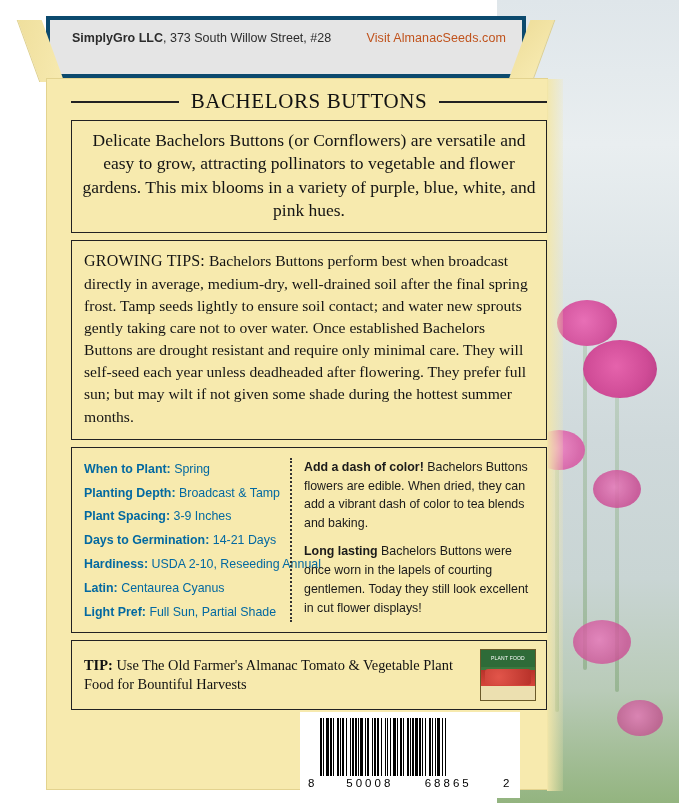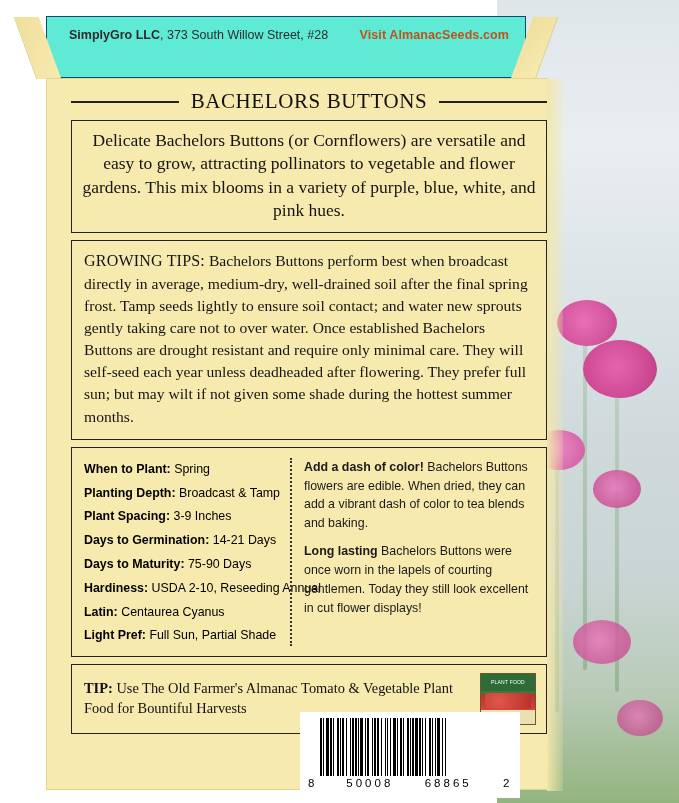--- a/index.html
+++ b/index.html
@@ -51,22 +51,22 @@
   .s2 { left: 118px; top: 392px; height: 300px; }
   .s3 { left: 58px; top: 462px; height: 250px; }
 
   
   .flap {
     position: absolute;
     left: 46px;
     top: 16px;
     width: 480px;
     height: 62px;
-    background: #5eead4;
-    border: 1px solid #0c4a6e;
+    background: #e5e5e5;
+    border: 4px solid #0c4a6e;
     box-sizing: border-box;
   }
   .flap::before, .flap::after {
     content: "";
     position: absolute;
     top: 0;
     width: 0; height: 0;
   }
   .flap-left, .flap-right {
     position: absolute;
@@ -89,21 +89,21 @@
     align-items: baseline;
     font-size: 12.5px;
     color: #2c2c2c;
     line-height: 1.55;
   }
   .flap-row .left { white-space: nowrap; }
   .flap-row .right { white-space: nowrap; }
   .company-name { font-weight: bold; }
   .visit-link {
     color: #c0531d;
-    font-weight: bold;
+    font-weight: normal;
     letter-spacing: .1px;
   }
   .guarantee { color: #1d1d1d; font-size: 13px; }
 
   
   .packet-body {
     position: absolute;
     left: 46px;
     top: 78px;
     width: 502px;
@@ -191,21 +191,21 @@
   }
   .col-right {
     flex: 1;
     padding: 10px 10px 8px 12px;
     box-sizing: border-box;
   }
   .spec-row {
     font-family: "Liberation Sans", sans-serif;
     font-size: 12.4px;
     line-height: 1.92;
-    color: #000000;
+    color: #0369a1;
     white-space: nowrap;
   }
   .spec-row b { font-weight: bold; }
   .tidbit {
     font-family: "Liberation Sans", sans-serif;
     font-size: 12.4px;
     line-height: 1.52;
     color: #1a1a1a;
   }
   .tidbit + .tidbit { margin-top: 9px; }
@@ -330,21 +330,20 @@
       <div class="box growing">
         <span class="label">GROWING TIPS:</span><span> Bachelors Buttons perform best when broadcast directly in average, medium-dry, well-drained soil after the final spring frost. Tamp seeds lightly to ensure soil contact; and water new sprouts gently taking care not to over water. Once established Bachelors Buttons are drought resistant and require only minimal care. They will self-seed each year unless deadheaded after flowering. They prefer full sun; but may wilt if not given some shade during the hottest summer months.</span>
       </div>
 
       <div class="box two-col">
         <div class="col-left">
           <div class="spec-row"><b>When to Plant:</b><span> Spring</span></div>
           <div class="spec-row"><b>Planting Depth:</b><span> Broadcast &amp; Tamp</span></div>
           <div class="spec-row"><b>Plant Spacing:</b><span> 3-9 Inches</span></div>
           <div class="spec-row"><b>Days to Germination:</b><span> 14-21 Days</span></div>
-          <div class="spec-row"><b>Days to Maturity:</b><span> 75-90 Days</span></div>
           <div class="spec-row"><b>Hardiness:</b><span> USDA 2-10, Reseeding Annual</span></div>
           <div class="spec-row"><b>Latin:</b><span> Centaurea Cyanus</span></div>
           <div class="spec-row"><b>Light Pref:</b><span> Full Sun, Partial Shade</span></div>
         </div>
         <div class="col-divider"></div>
         <div class="col-right">
           <div class="tidbit"><b>Add a dash of color!</b><span> Bachelors Buttons flowers are edible. When dried, they can add a vibrant dash of color to tea blends and baking.</span></div>
           <div class="tidbit"><b>Long lasting</b><span> Bachelors Buttons were once worn in the lapels of courting gentlemen. Today they still look excellent in cut flower displays!</span></div>
         </div>
       </div>

